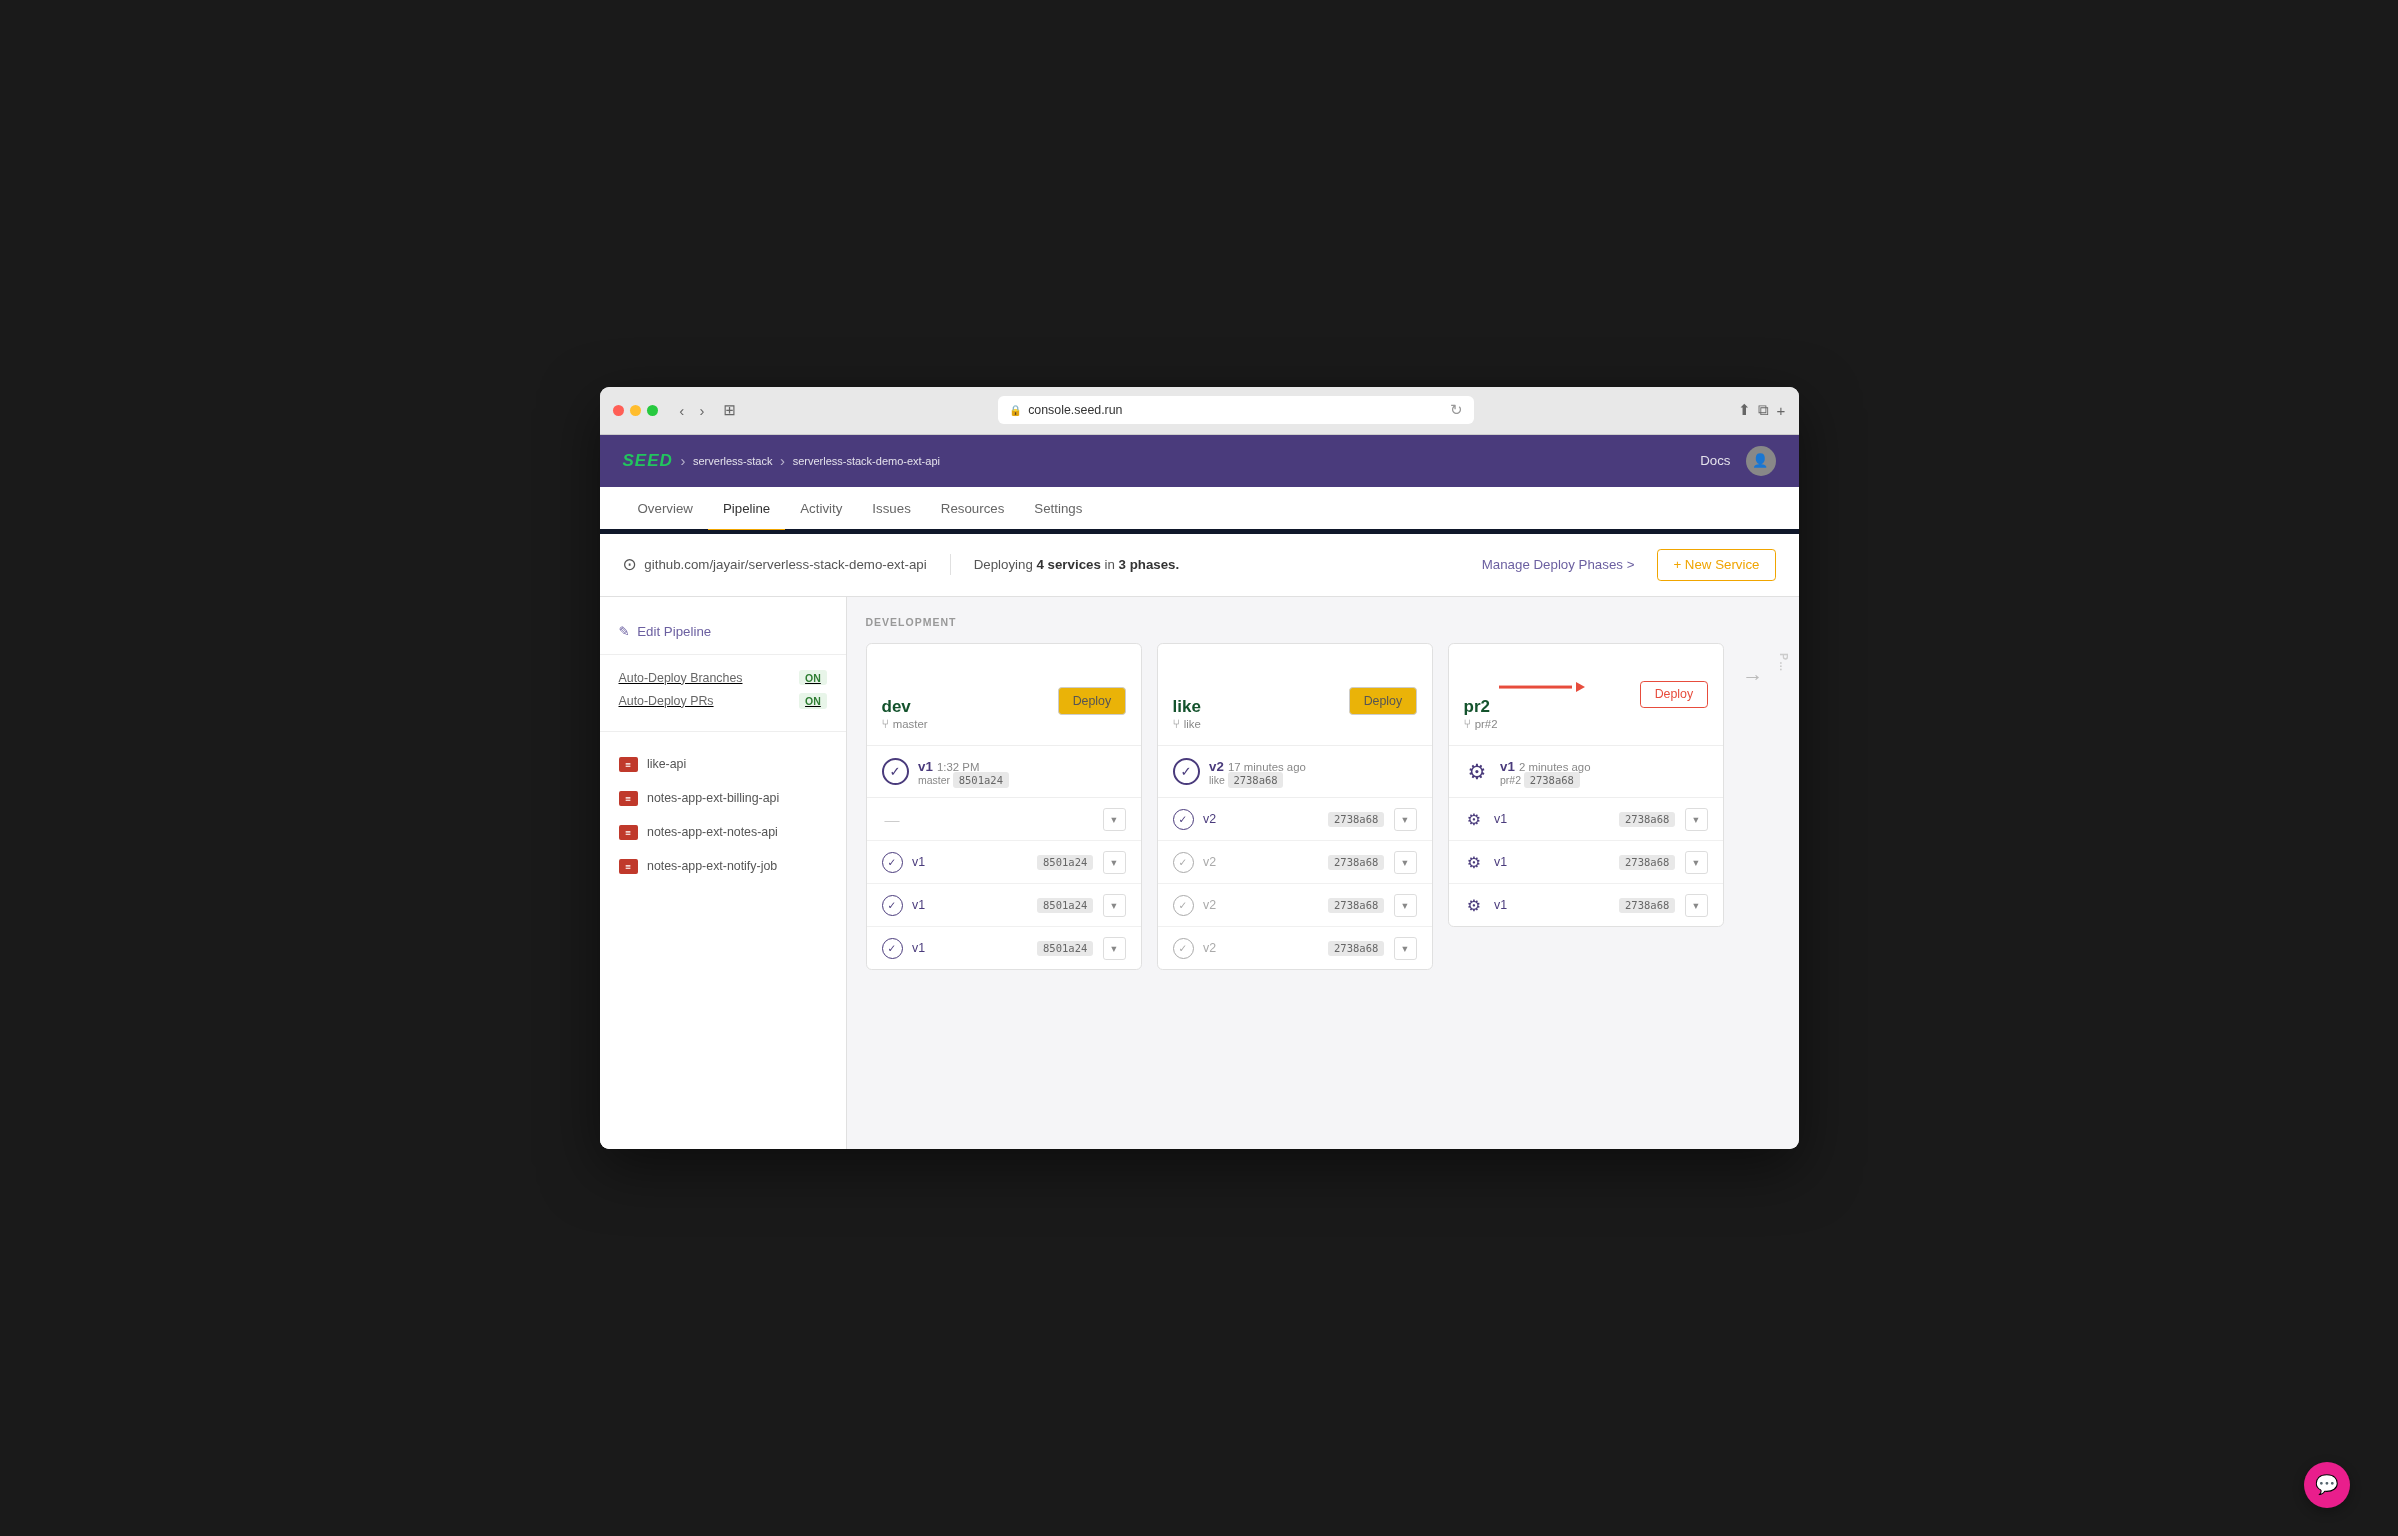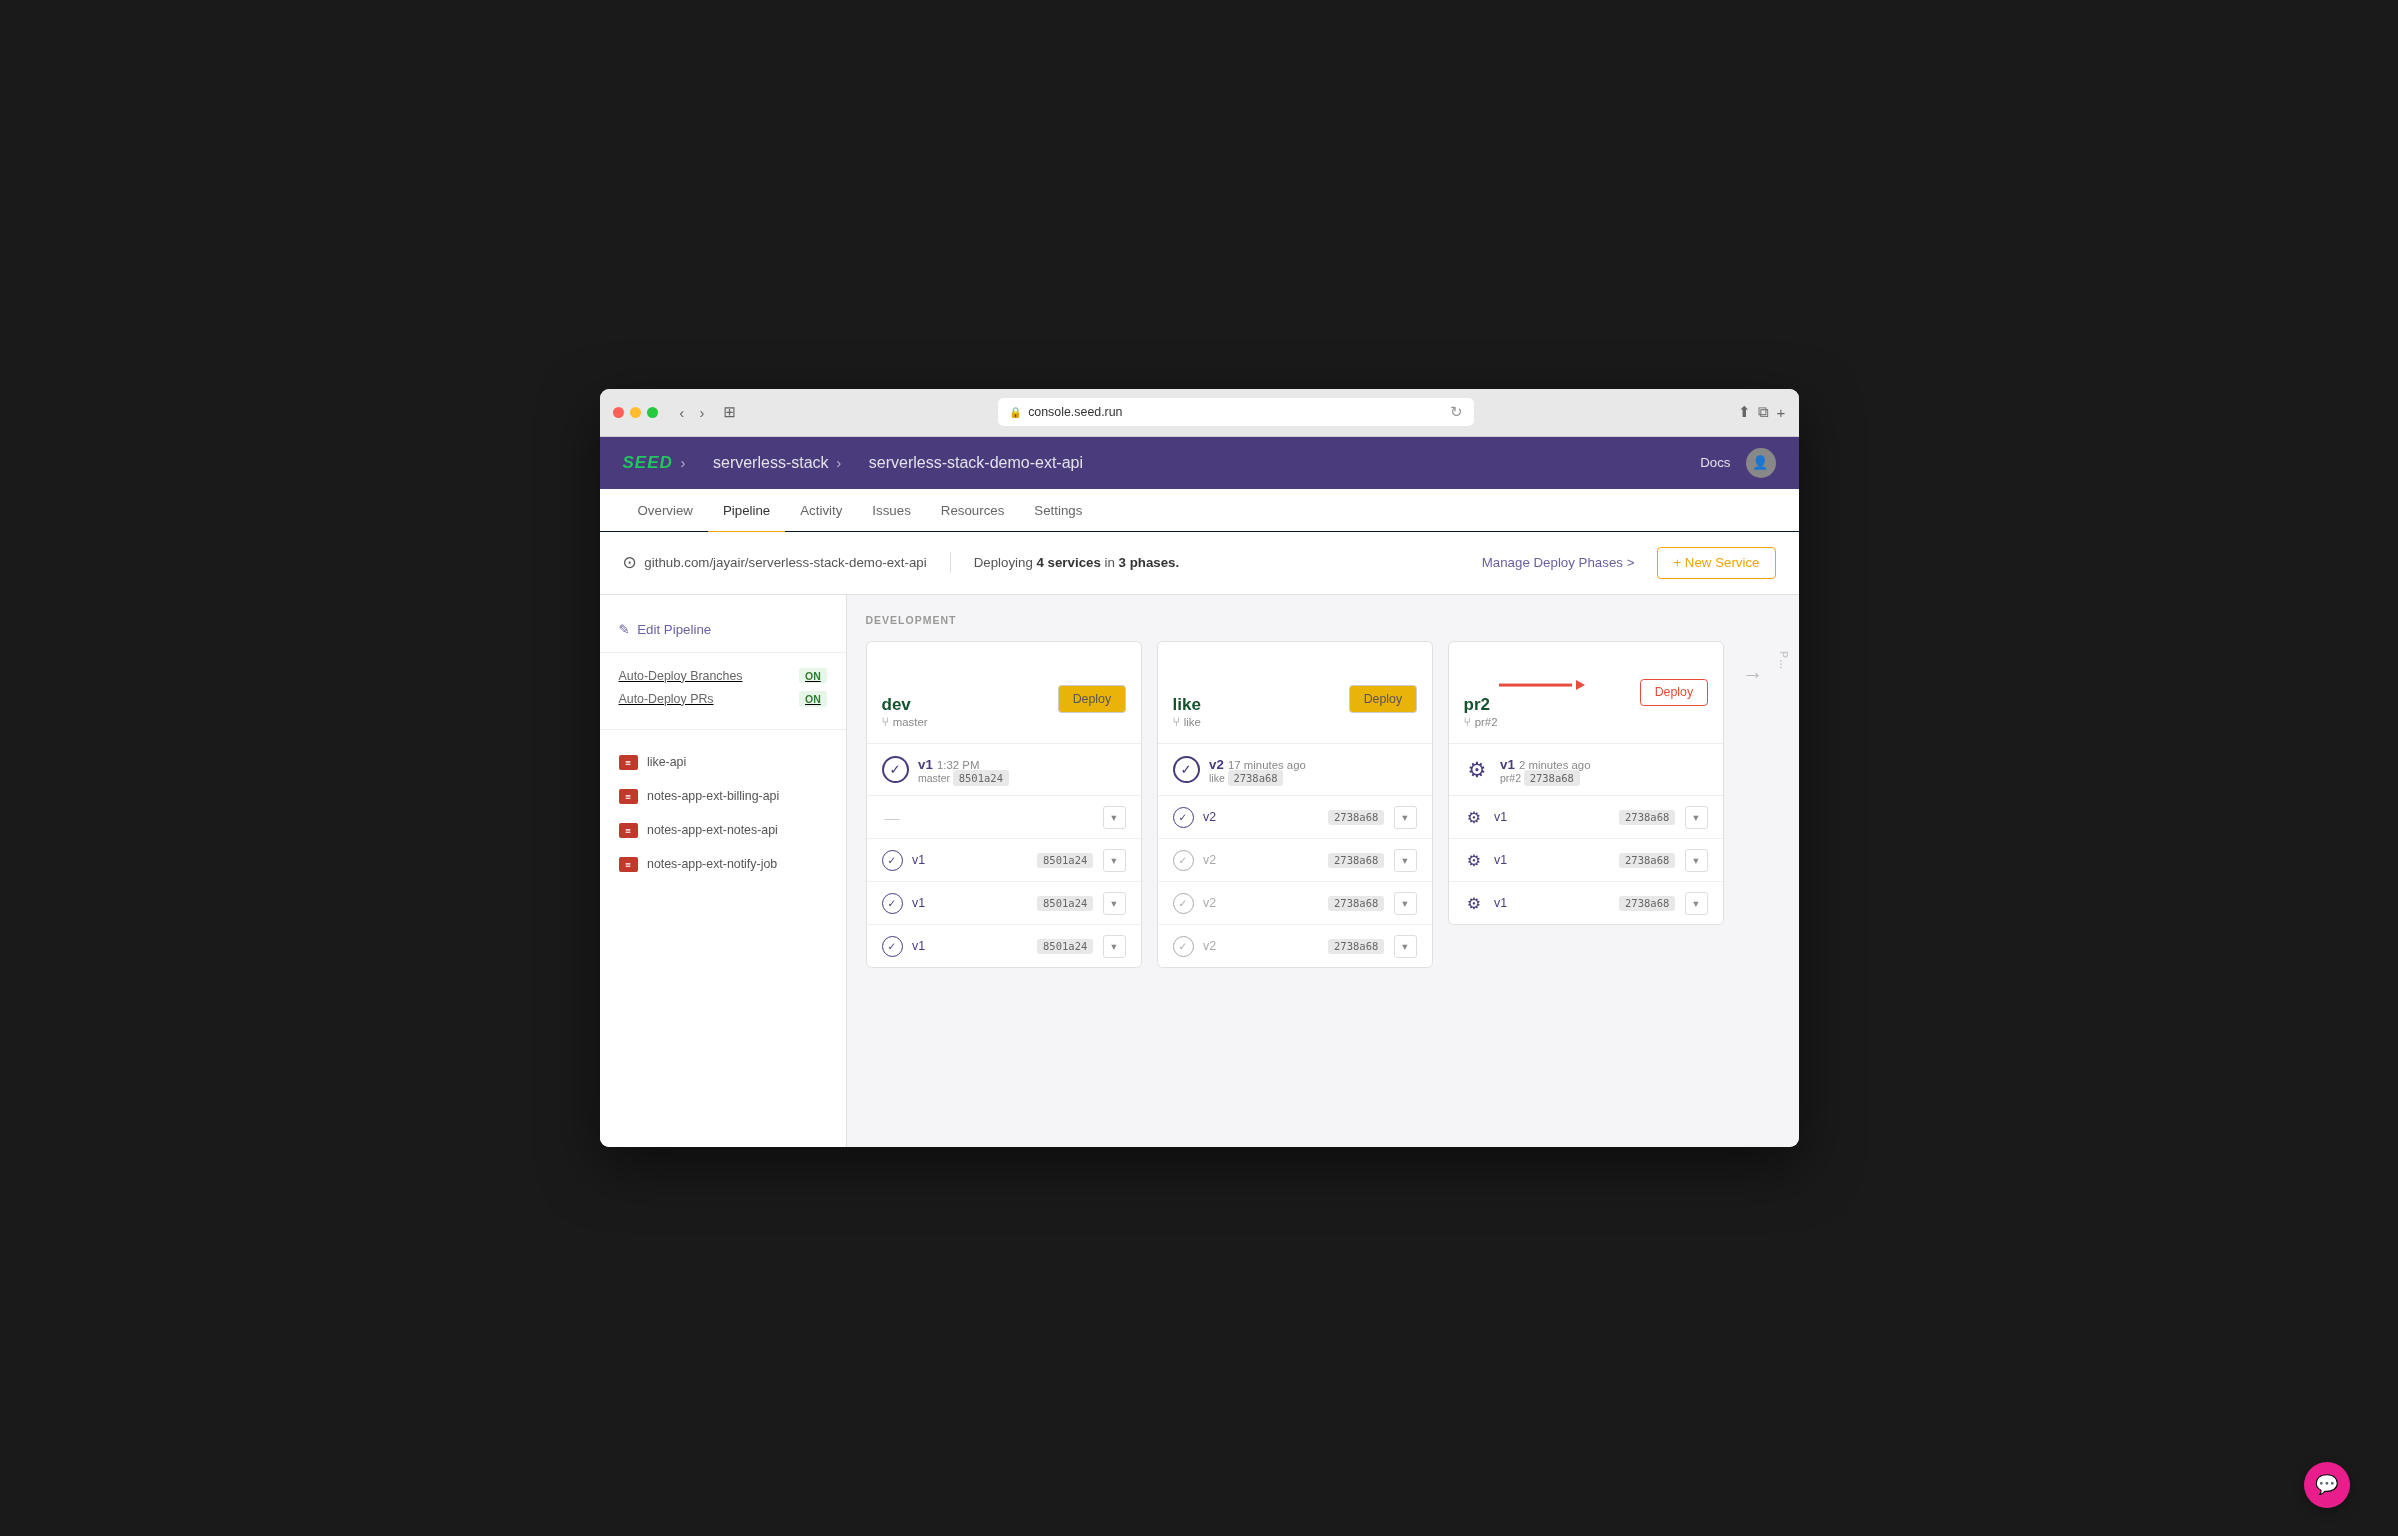--- a/index.html
+++ b/index.html
@@ -108,23 +108,22 @@
       color: #22c55e;
       font-size: 17px;
       letter-spacing: 1px;
     }
     .breadcrumb-sep {
       color: rgba(255,255,255,0.6);
       font-size: 15px;
     }
     .breadcrumb-link {
       color: rgba(255,255,255,0.85);
-      font-size: 16px;
+      font-size: 11px;
       text-decoration: none;
-      margin-left: 20px;
     }
     .header-right {
       display: flex;
       align-items: center;
       gap: 15px;
     }
     .docs-link {
       color: rgba(255,255,255,0.85);
       font-size: 13.3px;
       text-decoration: none;
@@ -140,21 +139,21 @@
       justify-content: center;
       color: white;
       font-size: 13.3px;
     }
     
     .nav-tabs {
       background: white;
       padding: 0 23px;
       display: flex;
       gap: 0;
-      border-bottom: 1px solid #0f172a;
+      border-bottom: 5px solid #0f172a;
     }
     .nav-tab {
       padding: 13.3px 15px;
       font-size: 13.3px;
       color: #666;
       cursor: pointer;
       text-decoration: none;
       border-bottom: 1.9px solid transparent;
       margin-bottom: -1px;
     }

